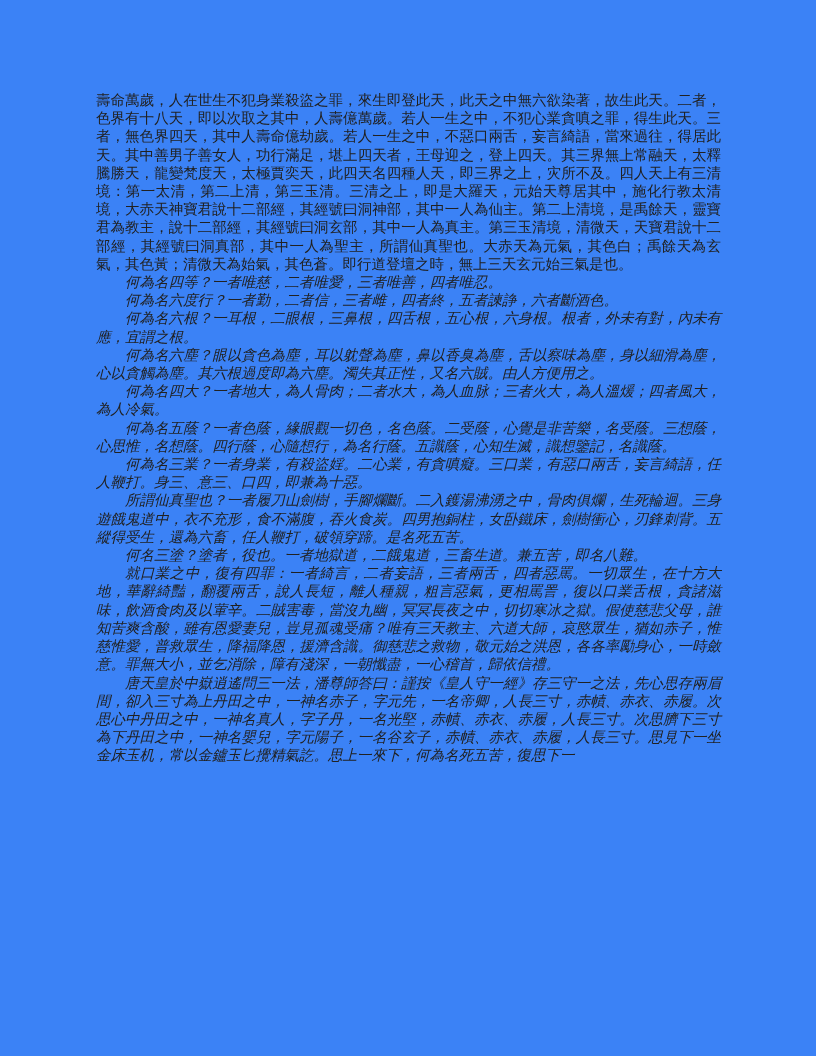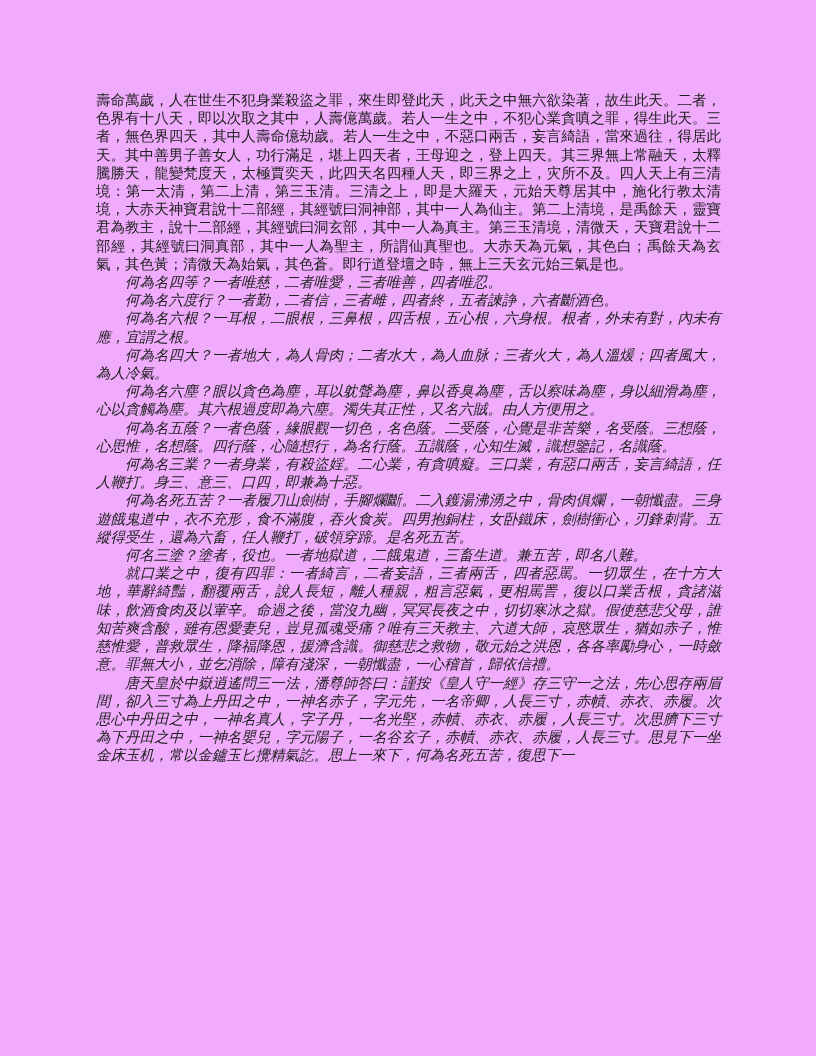--- a/index.html
+++ b/index.html
@@ -5,21 +5,21 @@
   html, body {
     margin: 0;
     padding: 0;
     background: #ffffff;
   }
   .page {
     position: relative;
     width: 816px;
     height: 1056px;
     margin: 0 auto;
-    background: #f0abfc;
+    background: #3b82f6;
     overflow: hidden;
     box-sizing: border-box;
   }
   .text-block {
     position: absolute;
     left: 96px;
     top: 91px;
     width: 625px;
     font-family: "Liberation Serif", "DejaVu Serif", serif;
     font-size: 14.5px;
@@ -41,22 +41,22 @@
 </style>
 </head>
 <body>
 
 <div class="page">
   <div class="text-block">
       <p class="para">壽命萬歲，人在世生不犯身業殺盜之罪，來生即登此天，此天之中無六欲染著，故生此天。二者，色界有十八天，即以次取之其中，人壽億萬歲。若人一生之中，不犯心業貪嗔之罪，得生此天。三者，無色界四天，其中人壽命億劫歲。若人一生之中，不惡口兩舌，妄言綺語，當來過往，得居此天。其中善男子善女人，功行滿足，堪上四天者，王母迎之，登上四天。其三界無上常融天，太釋騰勝天，龍變梵度天，太極賈奕天，此四天名四種人天，即三界之上，灾所不及。四人天上有三清境：第一太清，第二上清，第三玉清。三清之上，即是大羅天，元始天尊居其中，施化行教太清境，大赤天神寶君說十二部經，其經號曰洞神部，其中一人為仙主。第二上清境，是禹餘天，靈寶君為教主，說十二部經，其經號曰洞玄部，其中一人為真主。第三玉清境，清微天，天寶君說十二部經，其經號曰洞真部，其中一人為聖主，所謂仙真聖也。大赤天為元氣，其色白；禹餘天為玄氣，其色黃；清微天為始氣，其色蒼。即行道登壇之時，無上三天玄元始三氣是也。</p>
       <p class="para indent">何為名四等？一者唯慈，二者唯愛，三者唯善，四者唯忍。</p>
       <p class="para indent">何為名六度行？一者勤，二者信，三者雌，四者終，五者諫諍，六者斷酒色。</p>
       <p class="para indent">何為名六根？一耳根，二眼根，三鼻根，四舌根，五心根，六身根。根者，外未有對，內未有應，宜謂之根。</p>
+      <p class="para indent">何為名六塵？眼以貪色為塵，耳以躭聲為塵，鼻以香臭為塵，舌以察味為塵，身以細滑為塵，心以貪觸為塵。其六根過度即為六塵。濁失其正性，又名六賊。由人方便用之。</p>
       <p class="para indent">何為名四大？一者地大，為人骨肉；二者水大，為人血脉；三者火大，為人溫煖；四者風大，為人冷氣。</p>
-      <p class="para indent">何為名六塵？眼以貪色為塵，耳以躭聲為塵，鼻以香臭為塵，舌以察味為塵，身以細滑為塵，心以貪觸為塵。其六根過度即為六塵。濁失其正性，又名六賊。由人方便用之。</p>
       <p class="para indent">何為名五蔭？一者色蔭，緣眼觀一切色，名色蔭。二受蔭，心覺是非苦樂，名受蔭。三想蔭，心思惟，名想蔭。四行蔭，心隨想行，為名行蔭。五識蔭，心知生滅，識想鑒記，名識蔭。</p>
       <p class="para indent">何為名三業？一者身業，有殺盜婬。二心業，有貪嗔癡。三口業，有惡口兩舌，妄言綺語，任人鞭打。身三、意三、口四，即兼為十惡。</p>
-      <p class="para indent">何為名死五苦？一者履刀山劍樹，手腳爛斷。二入鑊湯沸湧之中，骨肉俱爛，一朝懺盡。三身遊餓鬼道中，衣不充形，食不滿腹，吞火食炭。四男抱銅柱，女卧鐵床，劍樹衝心，刃鋒刺背。五縱得受生，還為六畜，任人鞭打，破領穿蹄。是名死五苦。</p>
+      <p class="para indent">所謂仙真聖也？一者履刀山劍樹，手腳爛斷。二入鑊湯沸湧之中，骨肉俱爛，生死輪迴。三身遊餓鬼道中，衣不充形，食不滿腹，吞火食炭。四男抱銅柱，女卧鐵床，劍樹衝心，刃鋒刺背。五縱得受生，還為六畜，任人鞭打，破領穿蹄。是名死五苦。</p>
       <p class="para indent">何名三塗？塗者，役也。一者地獄道，二餓鬼道，三畜生道。兼五苦，即名八難。</p>
-      <p class="para indent">就口業之中，復有四罪：一者綺言，二者妄語，三者兩舌，四者惡罵。一切眾生，在十方大地，華辭綺豔，翻覆兩舌，說人長短，離人種親，粗言惡氣，更相罵詈，復以口業舌根，貪諸滋味，飲酒食肉及以葷辛。命過之後，當沒九幽，冥冥長夜之中，切切寒冰之獄。假使慈悲父母，誰知苦爽含酸，雖有恩愛妻兒，豈見孤魂受痛？唯有三天教主、六道大師，哀愍眾生，猶如赤子，惟慈惟愛，普救眾生，降福降恩，援濟含識。御慈悲之救物，敬元始之洪恩，各各率勵身心，一時斂意。罪無大小，並乞消除，障有淺深，一朝懺盡，一心稽首，歸依信禮。</p>
+      <p class="para indent">就口業之中，復有四罪：一者綺言，二者妄語，三者兩舌，四者惡罵。一切眾生，在十方大地，華辭綺豔，翻覆兩舌，說人長短，離人種親，粗言惡氣，更相罵詈，復以口業舌根，貪諸滋味，飲酒食肉及以葷辛。二賊害毒，當沒九幽，冥冥長夜之中，切切寒冰之獄。假使慈悲父母，誰知苦爽含酸，雖有恩愛妻兒，豈見孤魂受痛？唯有三天教主、六道大師，哀愍眾生，猶如赤子，惟慈惟愛，普救眾生，降福降恩，援濟含識。御慈悲之救物，敬元始之洪恩，各各率勵身心，一時斂意。罪無大小，並乞消除，障有淺深，一朝懺盡，一心稽首，歸依信禮。</p>
       <p class="para indent">唐天皇於中嶽逍遙問三一法，潘尊師答曰：謹按《皇人守一經》存三守一之法，先心思存兩眉間，卻入三寸為上丹田之中，一神名赤子，字元先，一名帝卿，人長三寸，赤幘、赤衣、赤履。次思心中丹田之中，一神名真人，字子丹，一名光堅，赤幘、赤衣、赤履，人長三寸。次思臍下三寸為下丹田之中，一神名嬰兒，字元陽子，一名谷玄子，赤幘、赤衣、赤履，人長三寸。思見下一坐金床玉机，常以金鑪玉匕攪精氣訖。思上一來下，何為名死五苦，復思下一</p>
     </div>
 </div>
 
 </body></html>

